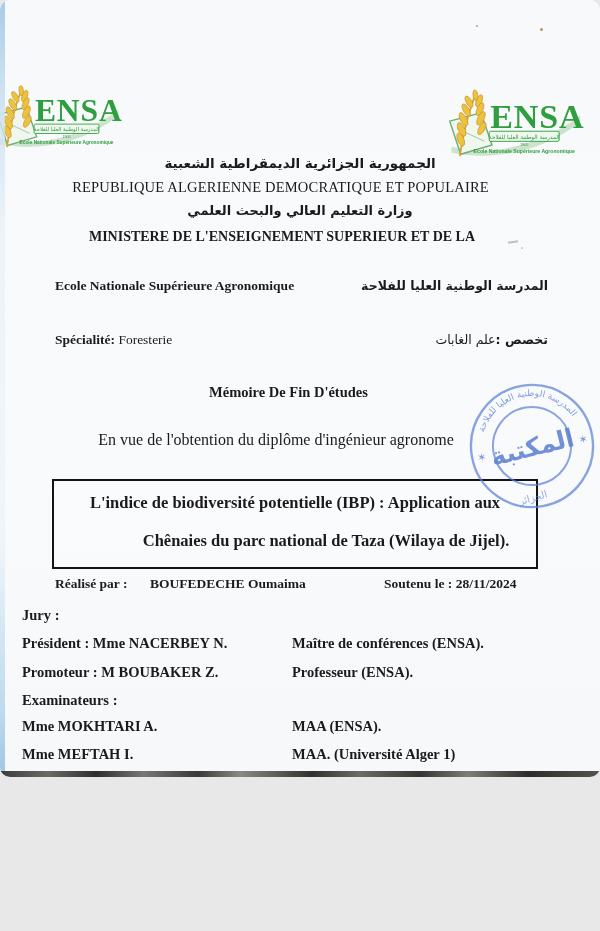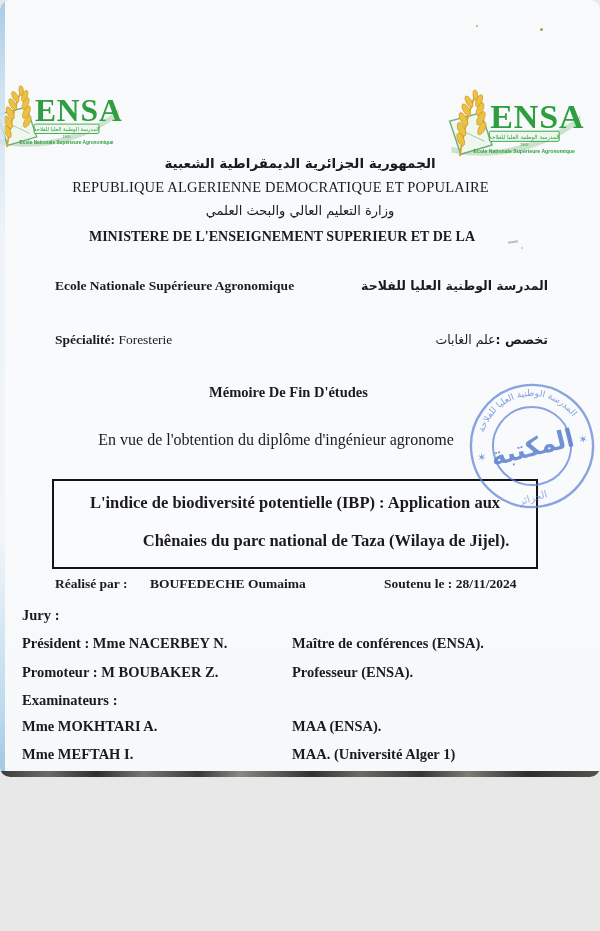--- a/index.html
+++ b/index.html
@@ -21,21 +21,21 @@
   
   .logo{position:absolute;}
   .logo-left{left:-6px;top:84px;width:128px;}
   .logo-right{left:446px;top:88px;width:138px;}
 
   
   .hline{position:absolute;left:0;width:100%;text-align:center;}
   .ar{font-family:"DejaVu Sans", sans-serif;}
   .h-ar1{top:155px;font-weight:bold;font-size:13.5px;}
   .h-fr1{top:179px;font-weight:normal;font-size:14.5px;letter-spacing:.2px;padding-right:39px;box-sizing:border-box;}
-  .h-ar2{top:203px;font-weight:normal;font-size:13px;}
+  .h-ar2{top:203px;font-weight:bold;font-size:13px;}
   .h-fr2{top:229px;font-weight:bold;font-size:14px;padding-right:36px;box-sizing:border-box;}
   .h-fr3{top:255px;font-weight:bold;font-size:14px;padding-right:36px;box-sizing:border-box;}
 
   
   .srow{position:absolute;left:0;width:100%;height:20px;}
   .srow .fr{position:absolute;left:55px;font-size:13.5px;white-space:nowrap;}
   .srow .fr b{font-weight:bold;}
   .srow .arr{position:absolute;right:52px;font-size:12.5px;direction:rtl;white-space:nowrap;}
   .srow .arr b{font-weight:bold;}
   .r1{top:278px;} .r2{top:305px;} .r3{top:332px;} .r4{top:359px;}

